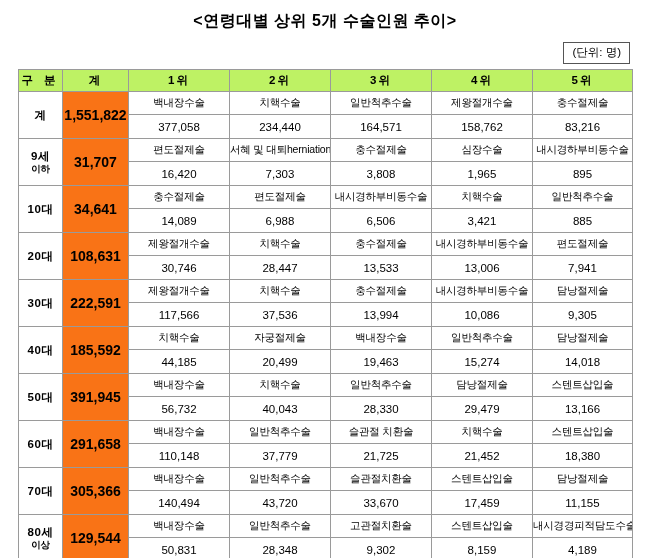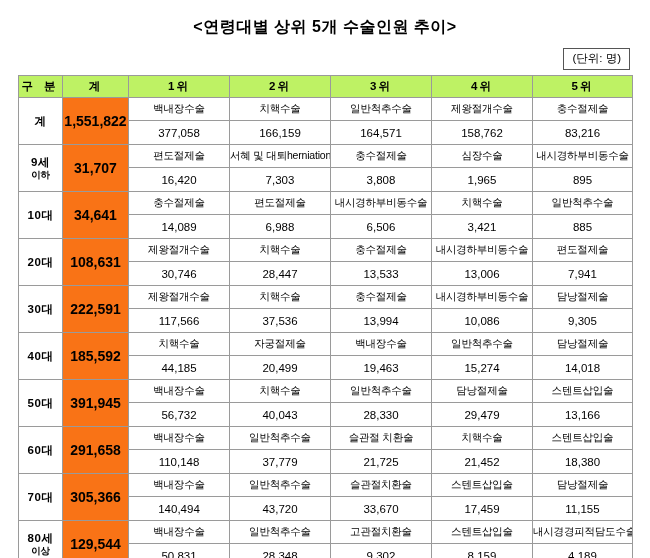--- a/index.html
+++ b/index.html
@@ -19,21 +19,21 @@
     width: 650px;
     height: 558px;
     box-sizing: border-box;
     padding: 0 18px;
   }
   .doc-title {
     text-align: center;
     font-size: 16px;
     font-weight: bold;
     letter-spacing: 0.5px;
-    margin-top: 17px;
+    margin-top: 11px;
     margin-bottom: 10px;
     color: #000000;
   }
   .unit-row {
     display: flex;
     justify-content: flex-end;
     margin-bottom: 5px;
     padding-right: 2px;
   }
   .unit-box {
@@ -139,21 +139,21 @@
         <th class="rowhead" rowspan="2"><span>계</span></th>
         <td class="total" rowspan="2">1,551,822</td>
         <td class="name">백내장수술</td>
         <td class="name">치핵수술</td>
         <td class="name">일반척추수술</td>
         <td class="name">제왕절개수술</td>
         <td class="name">충수절제술</td>
       </tr>
       <tr>
         <td class="value">377,058</td>
-        <td class="value">166,159</td>
+        <td class="value">234,440</td>
         <td class="value">164,571</td>
         <td class="value">158,762</td>
         <td class="value">83,216</td>
       </tr>
 
       <tr class="group-first">
         <th class="rowhead" rowspan="2"><span>9세</span><span class="sub">이하</span></th>
         <td class="total" rowspan="2">31,707</td>
         <td class="name">편도절제술</td>
         <td class="name">서혜 및 대퇴herniation 수술</td>

